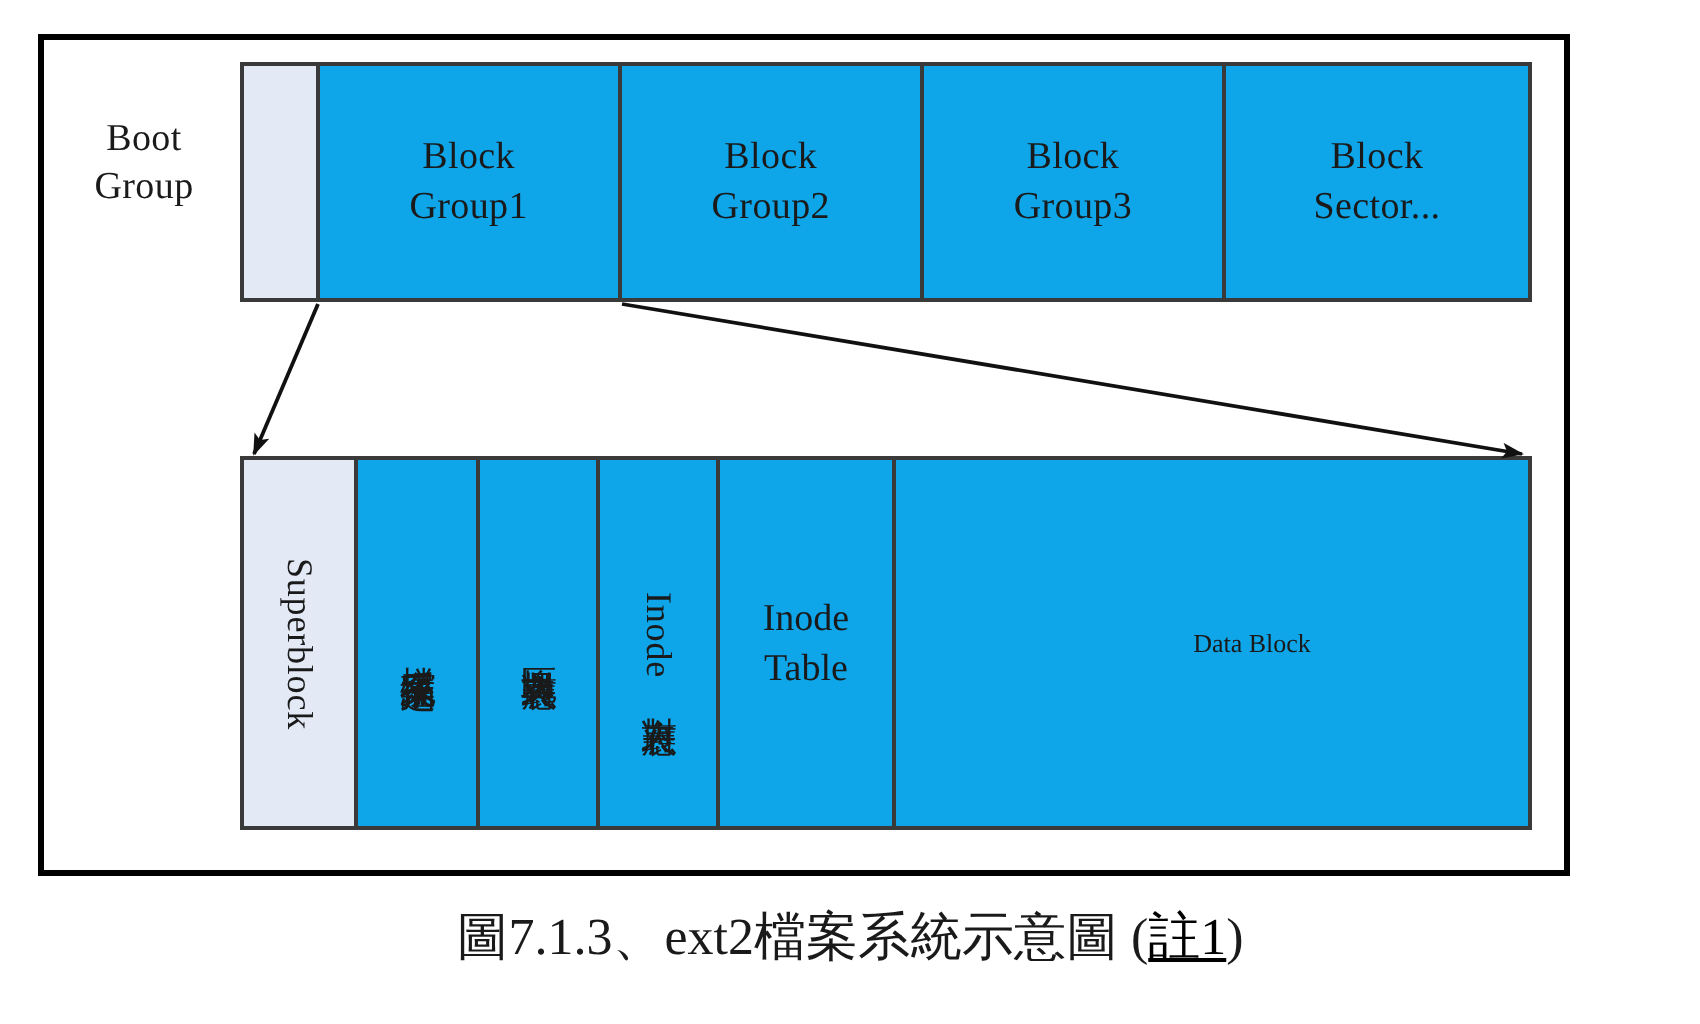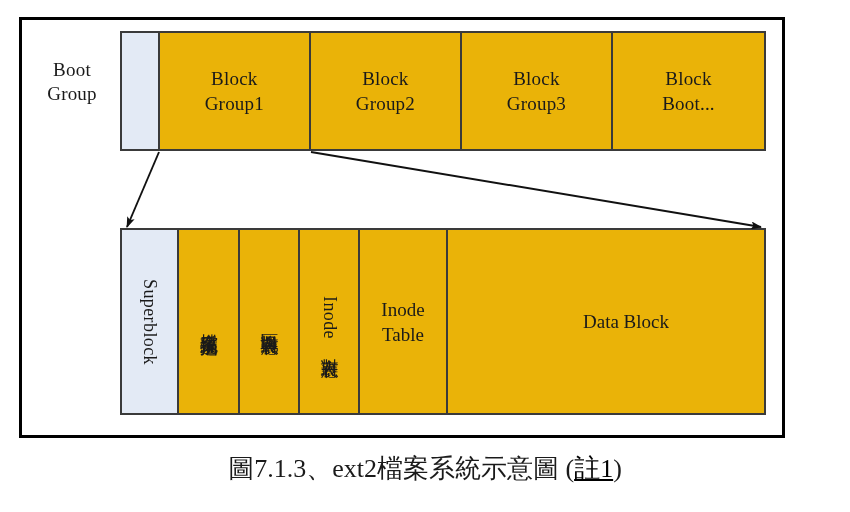--- a/index.html
+++ b/index.html
@@ -50,21 +50,21 @@
   .row {
     position: absolute;
     display: flex;
     box-sizing: border-box;
     border: 2px solid #3a3a3a;
     background: #ffffff;
   }
   .row .cell {
     box-sizing: border-box;
     border-right: 2px solid #3a3a3a;
-    background: #eab308;
+    background: #0ea5e9;
     display: flex;
     align-items: center;
     justify-content: center;
     position: relative;
   }
   .row .cell:last-child { border-right: none; }
   .cell.blue { background: #e3eaf5; }
 
   
   #top-row {
@@ -125,21 +125,21 @@
   }
 
   .horiz-2line {
     text-align: center;
     font-size: 19px;
     line-height: 25px;
   }
   .horiz-2line span { display: block; }
   .horiz-1line {
     text-align: center;
-    font-size: 19px;
+    font-size: 13px;
     white-space: nowrap;
     margin-left: 40px;
   }
 
   
   #arrows {
     position: absolute;
     left: 0;
     top: 0;
     width: 850px;
@@ -196,21 +196,21 @@
     <div class="cell cell-group">
       <div class="cell-text">
         <span>Block</span>
         <span>Group3</span>
       </div>
     </div>
 
     <div class="cell cell-group">
       <div class="cell-text">
         <span>Block</span>
-        <span>Boot...</span>
+        <span>Sector...</span>
       </div>
     </div>
   </div>
 
   <div class="row" id="bottom-row">
 
     <div class="cell c-super blue">
       <div class="vert-latin">Superblock</div>
     </div>
 

